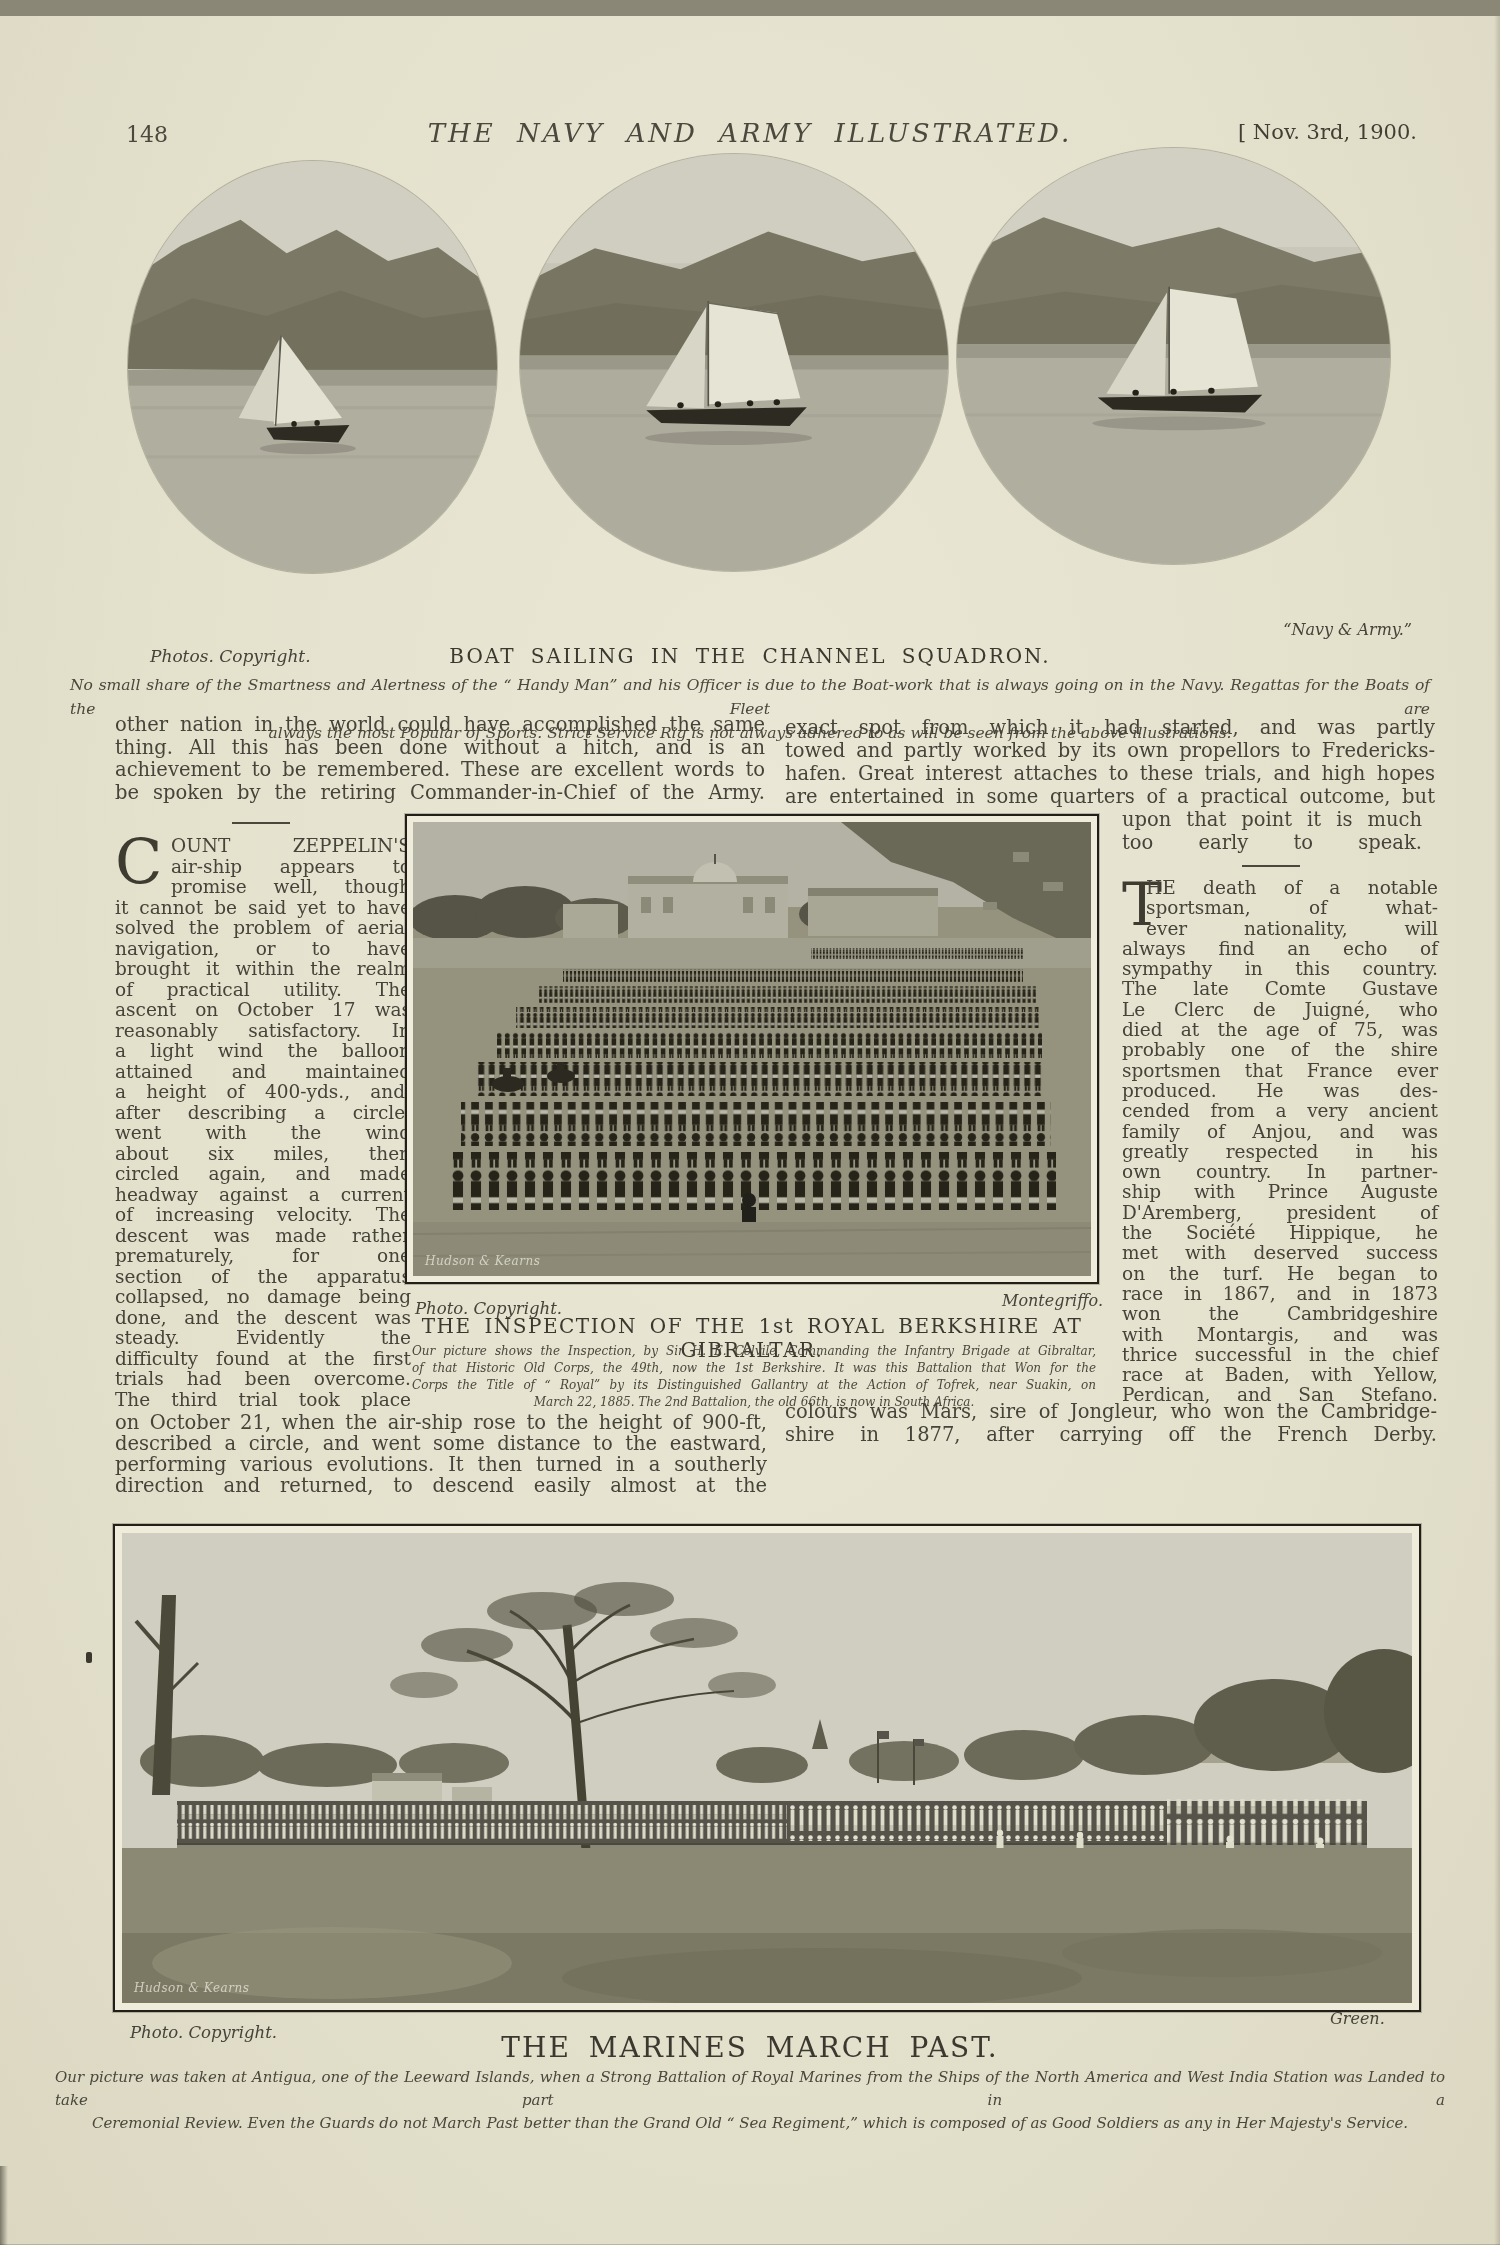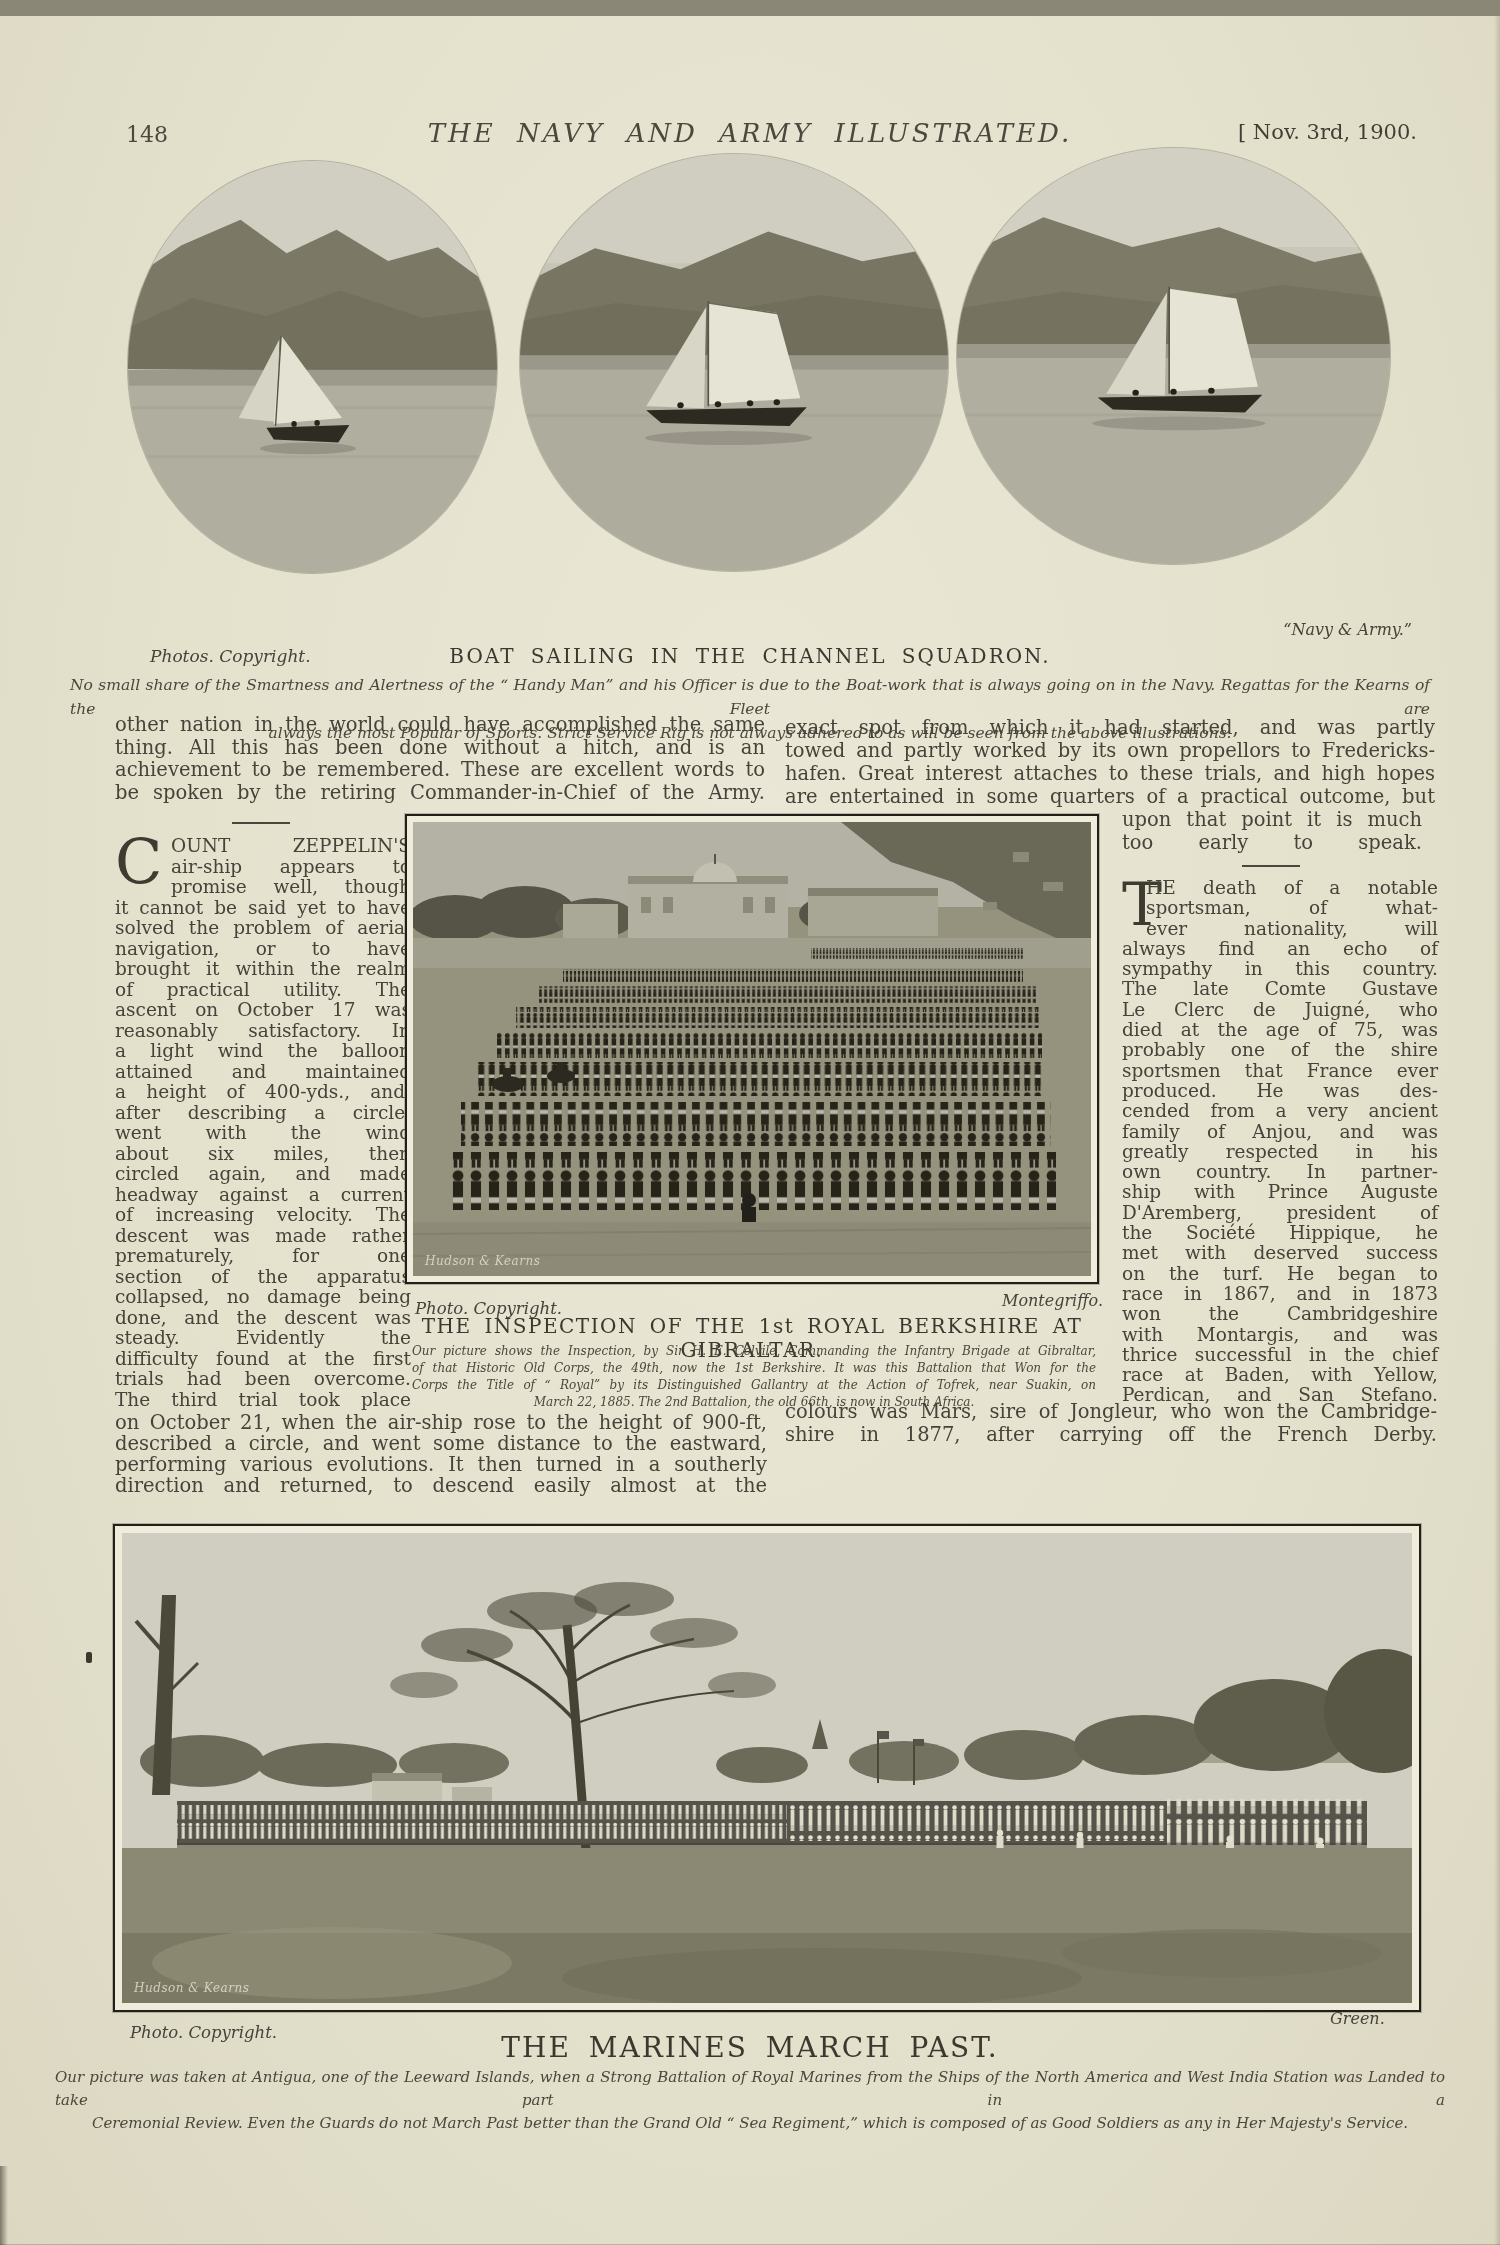--- a/index.html
+++ b/index.html
@@ -96,21 +96,21 @@
           <circle cx="200" cy="246" r="3" fill="#242218"></circle>
         <circle cx="235" cy="245" r="3" fill="#242218"></circle>
       </g>
     </svg>
   </div>
 
   <div class="abs ital" style="left:150px;top:630px;font-size:17px;">Photos. Copyright.</div>
   <div class="abs ital" style="right:88px;top:604px;font-size:16px;">“Navy &amp; Army.”</div>
   <div class="abs heading" style="left:0;right:0;top:628px;text-align:center;font-size:20px;">BOAT  SAILING  IN  THE  CHANNEL  SQUADRON.</div>
   <div class="abs ital capblock" style="left:70px;top:657px;width:1360px;font-size:15.5px;line-height:24px;color:#4a483d;">
-      <div class="line">No small share of the Smartness and Alertness of the “ Handy Man” and his Officer is due to the Boat-work that is always going on in the Navy.   Regattas for  the Kearns of the Fleet are</div>
+      <div class="line">No small share of the Smartness and Alertness of the “ Handy Man” and his Officer is due to the Boat-work that is always going on in the Navy.   Regattas for  the Boats of the Fleet are</div>
       <div class="line">always the most Popular of Sports.   Strict Service Rig is not always adhered to as will be seen from the above illustrations.</div>
     </div>
 
   <div class="abs jblock" style="left:115px;top:698px;width:650px;font-size:19.5px;line-height:22.5px;">
       <div class="line">other nation in the world could have accomplished the same</div>
       <div class="line">thing.  All this has been done without a hitch, and is an</div>
       <div class="line">achievement to be remembered.   These are excellent words to</div>
       <div class="line">be spoken by the retiring Commander-in-Chief of the Army.</div>
     </div>
 

